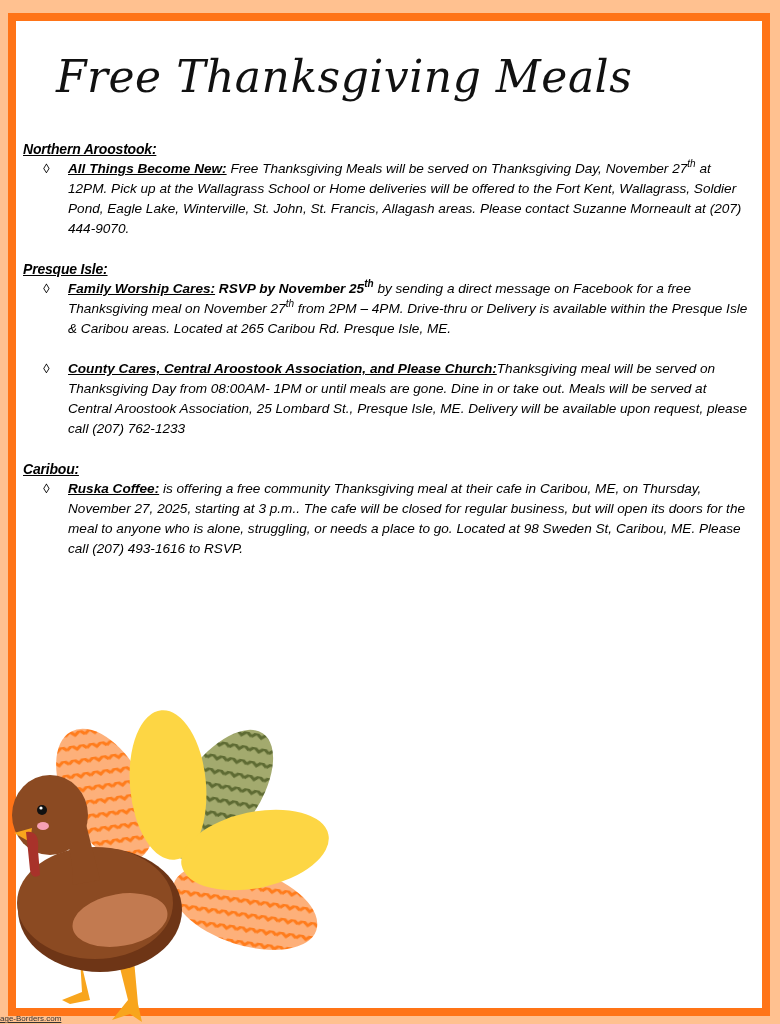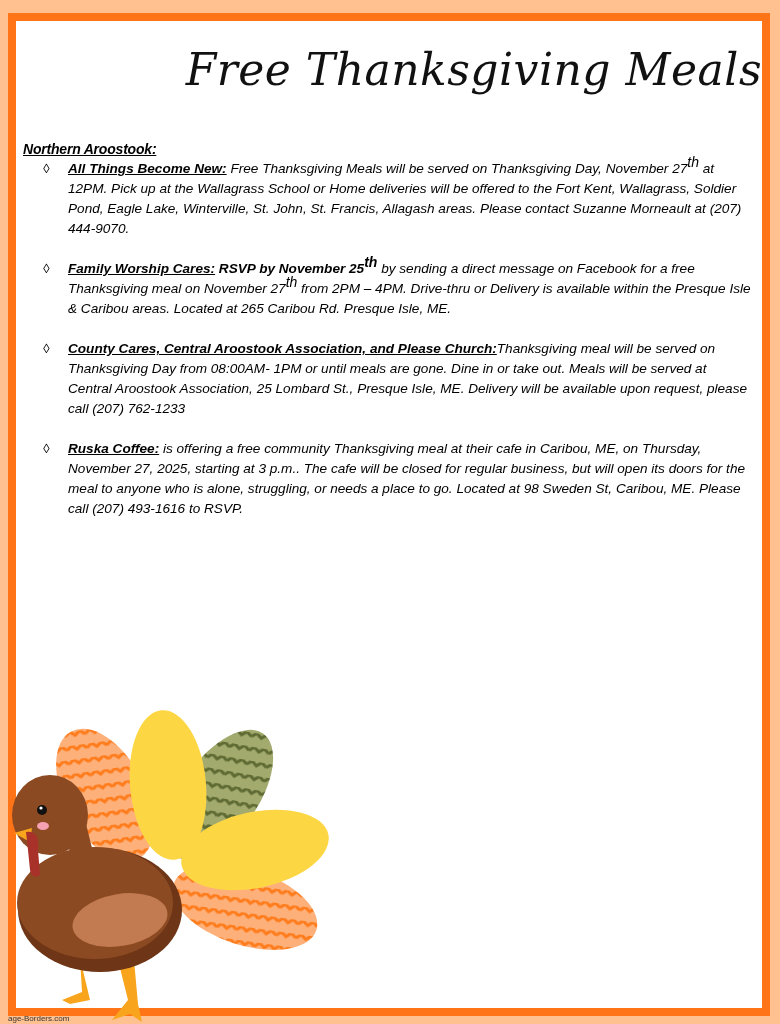--- a/index.html
+++ b/index.html
@@ -10,45 +10,46 @@
   }
   .border-outer {
     position:absolute; left:8px; top:13px; width:762px; height:1003px;
     background:#FF7417; box-sizing:border-box;
   }
   .page {
     position:absolute; left:16px; top:21px; width:746px; height:987px;
     background:#ffffff; overflow:hidden;
   }
   .title {
-    position:absolute; left:0; right:0; top:23px; text-align:right;
+    position:absolute; left:0; right:0; top:30px; text-align:left;
     font-family:"DejaVu Serif", serif; font-style:italic;
     font-size:44px; color:#111; letter-spacing:0.5px; font-weight:normal;margin-left:40px;
   }
   .content {
     position:absolute; left:7px; top:118px; width:730px;
     font-family:"Liberation Sans", sans-serif; font-size:13.6px; color:#000000;
     line-height:20px;
     font-style:italic;
   }
   .section-head {
     font-weight:bold; text-decoration:underline; margin:0; font-size:14px;
     letter-spacing:-0.2px;
   }
   .entry { position:relative; padding-left:45px; margin:0; }
   .entry .bullet {
     position:absolute; left:20px; top:0; font-size:13px;
   }
   .org { font-weight:bold; text-decoration:underline; }
   .bold { font-weight:bold;margin-top:10px; }
-  sup { font-size:14px; line-height:0; vertical-align:super; }
+  sup { font-size:10px; line-height:0; vertical-align:super; }
   .gap-sec { height:20px; }
   .watermark {
-    position:absolute; left:8px; top:1014px; font-size:8px; color:#333;
+    position:absolute; left:0; top:1014px; font-size:8px; color:#333;
     font-family:"Liberation Sans", sans-serif;
+    text-decoration:underline;
   }
   .turkey { position:absolute; left:0; top:700px; width:340px; height:324px; }
 </style>
 </head>
 <body>
 
 <div class="border-outer"></div>
 
 <div class="page">
   <div class="title">Free Thanksgiving Meals</div>
@@ -56,32 +57,34 @@
   <div class="content">
 
     <p class="section-head">Northern Aroostook:</p>
     <p class="entry">
       <span class="bullet">◊</span>
       <span class="org">All Things Become New:</span><span> Free Thanksgiving Meals will be served on Thanksgiving Day, November 27</span><sup>th</sup><span> at 12PM. Pick up at the Wallagrass School or Home deliveries will be offered to the Fort Kent, Wallagrass, Soldier Pond, Eagle Lake, Winterville, St. John, St. Francis, Allagash areas. Please contact Suzanne Morneault at (207) 444-9070.</span>
     </p>
 
     <div class="gap-sec"></div>
 
+    <p class="section-head">Presque Isle:</p>
     <p class="entry">
       <span class="bullet">◊</span>
       <span class="org">Family Worship Cares:</span><span class="bold"> RSVP by November 25</span><sup class="bold">th</sup><span> by sending a direct message on Facebook for a free Thanksgiving meal on November 27</span><sup>th</sup><span> from 2PM – 4PM. Drive-thru or Delivery is available within the Presque Isle &amp; Caribou areas. Located at 265 Caribou Rd. Presque Isle, ME.</span>
     </p>
     <div class="gap-sec"></div>
     <p class="entry">
       <span class="bullet">◊</span>
       <span class="org">County Cares, Central Aroostook Association, and Please Church:</span><span>Thanksgiving meal will be served on Thanksgiving Day from 08:00AM- 1PM or until meals are gone. Dine in or take out. Meals will be served at Central Aroostook Association, 25 Lombard St., Presque Isle, ME. Delivery will be available upon request, please call (207) 762-1233</span>
     </p>
 
     <div class="gap-sec"></div>
 
+    <p class="section-head">Caribou:</p>
     <p class="entry">
       <span class="bullet">◊</span>
       <span class="org">Ruska Coffee:</span><span> is offering a free community Thanksgiving meal at their cafe in Caribou, ME, on Thursday, November 27, 2025, starting at 3 p.m.. The cafe will be closed for regular business, but will open its doors for the meal to anyone who is alone, struggling, or needs a place to go. Located at 98 Sweden St, Caribou, ME. Please call (207) 493-1616 to RSVP.</span>
     </p>
   </div>
 </div>
 
 <svg class="turkey" viewBox="0 0 340 324" xmlns="http://www.w3.org/2000/svg">
   <defs>
     <pattern id="chevOrange" width="20" height="14" patternUnits="userSpaceOnUse" patternTransform="rotate(20)">

